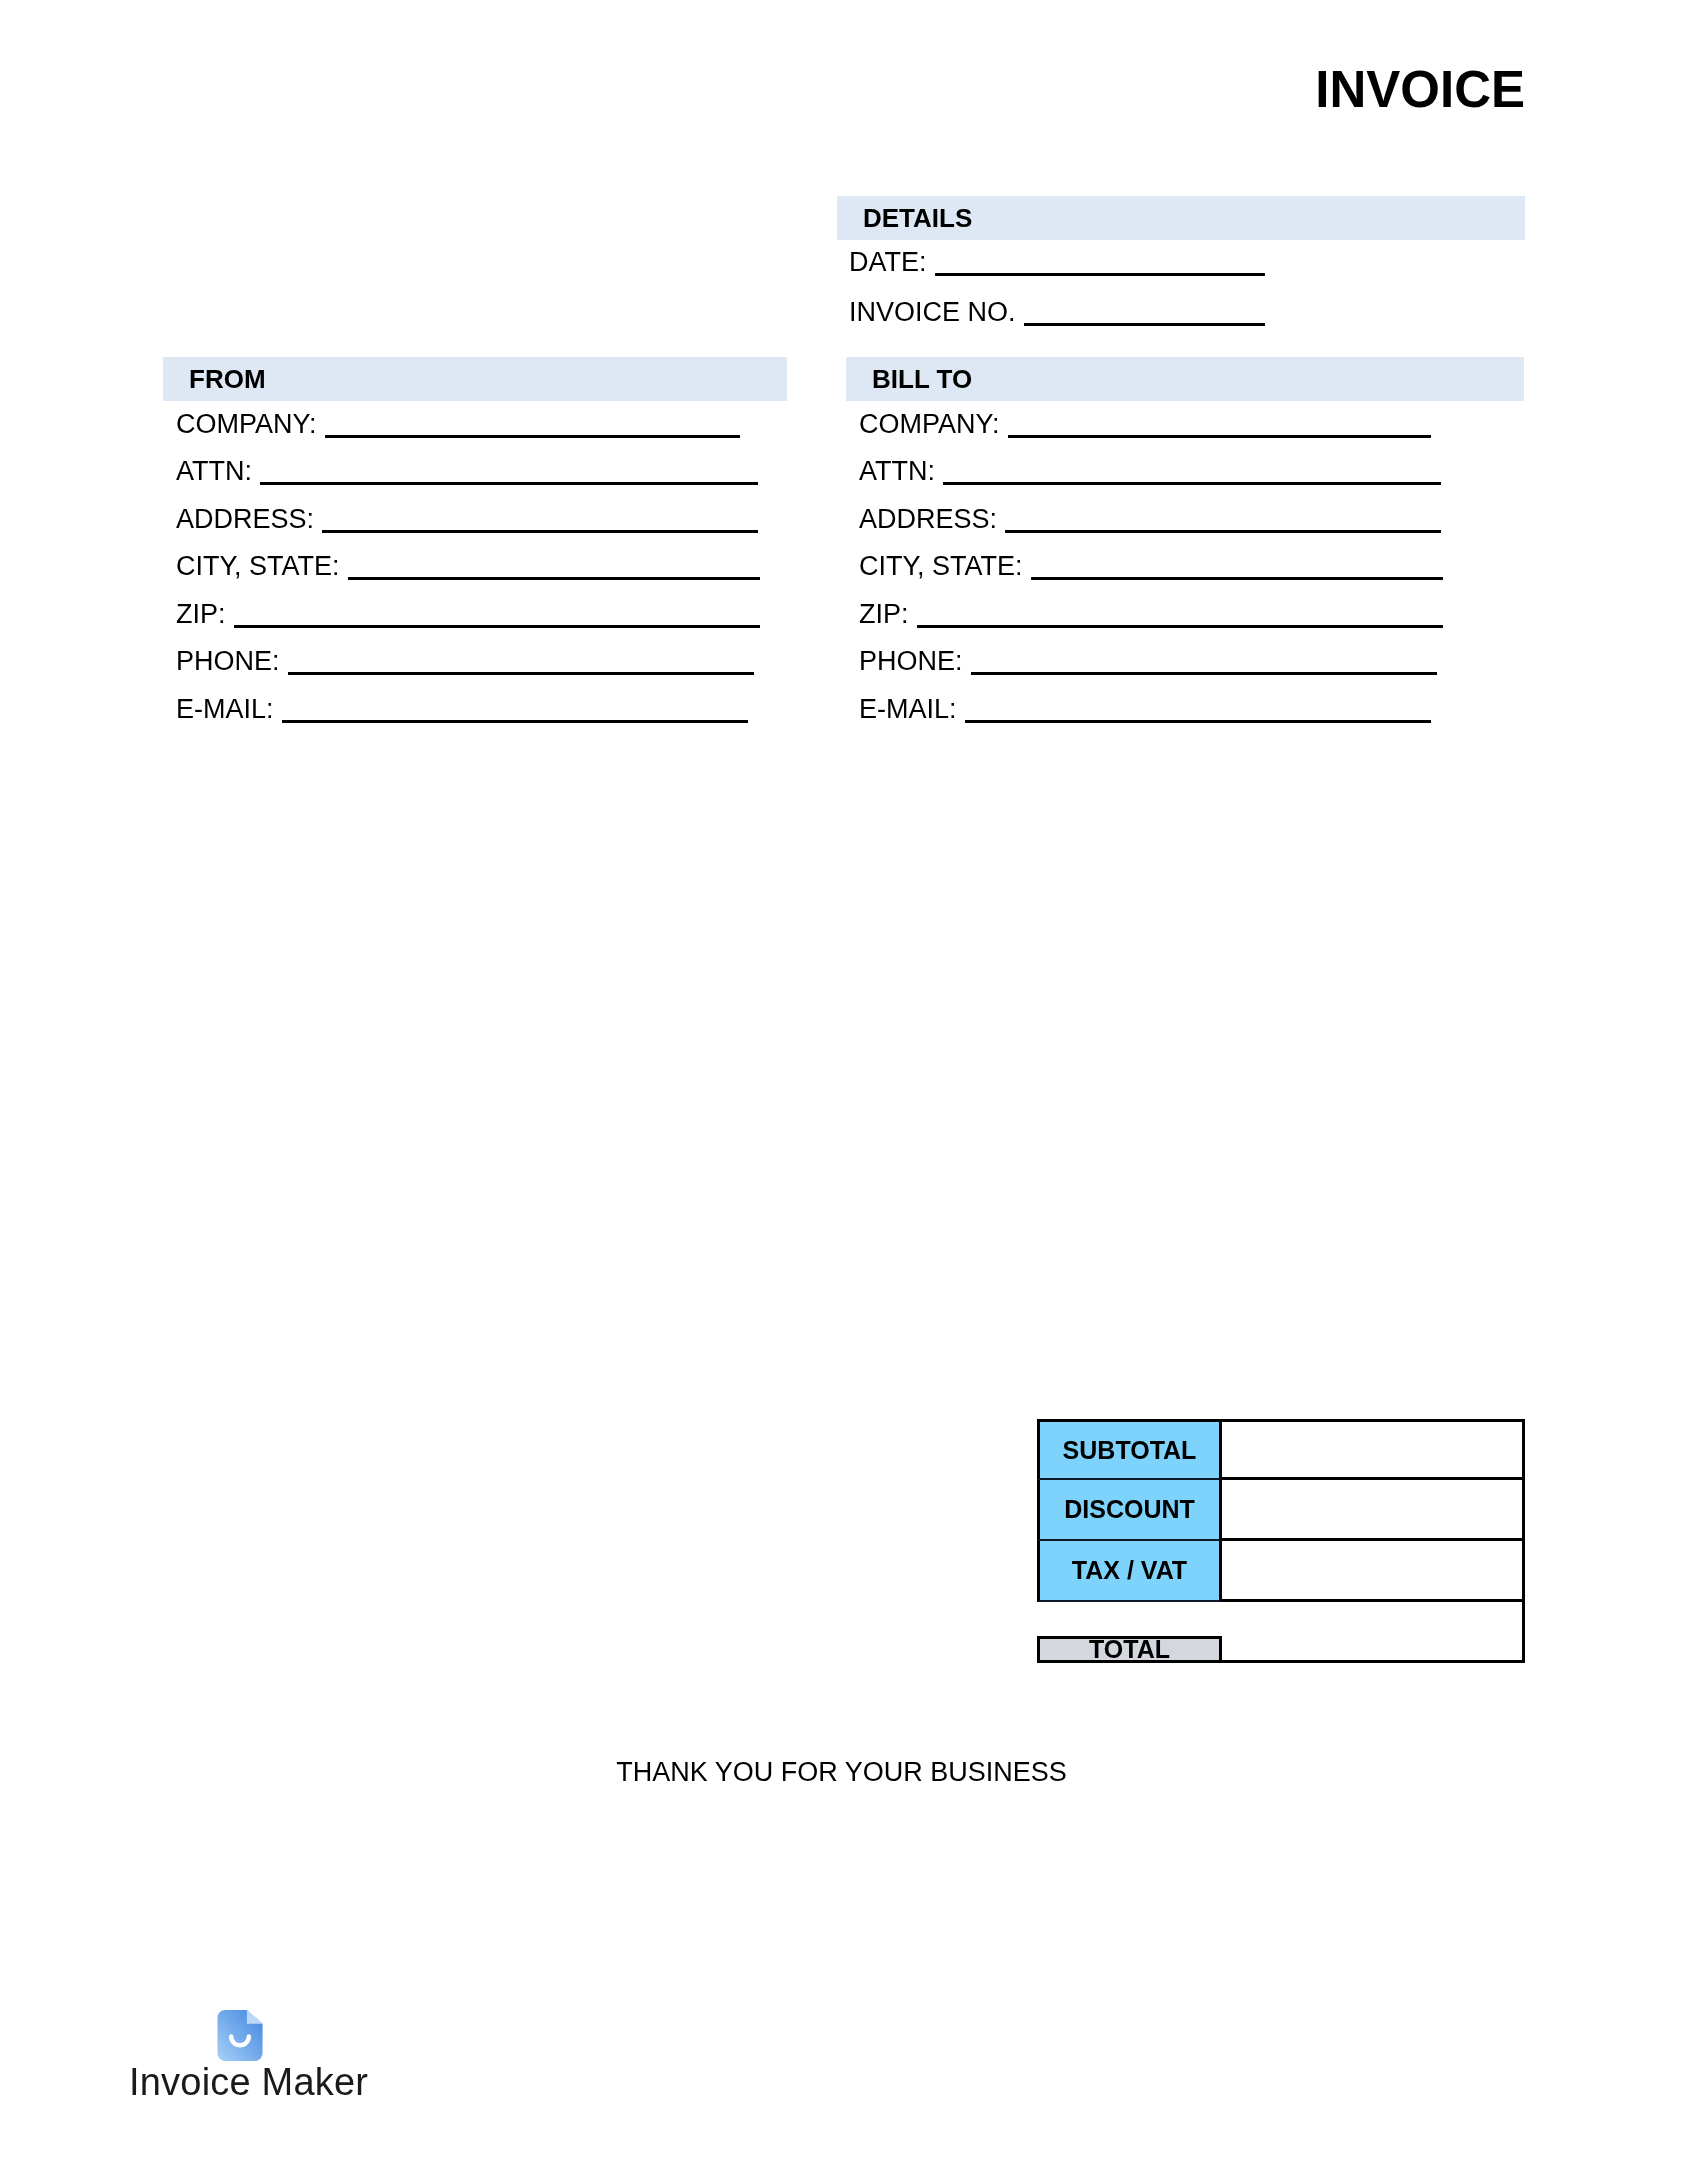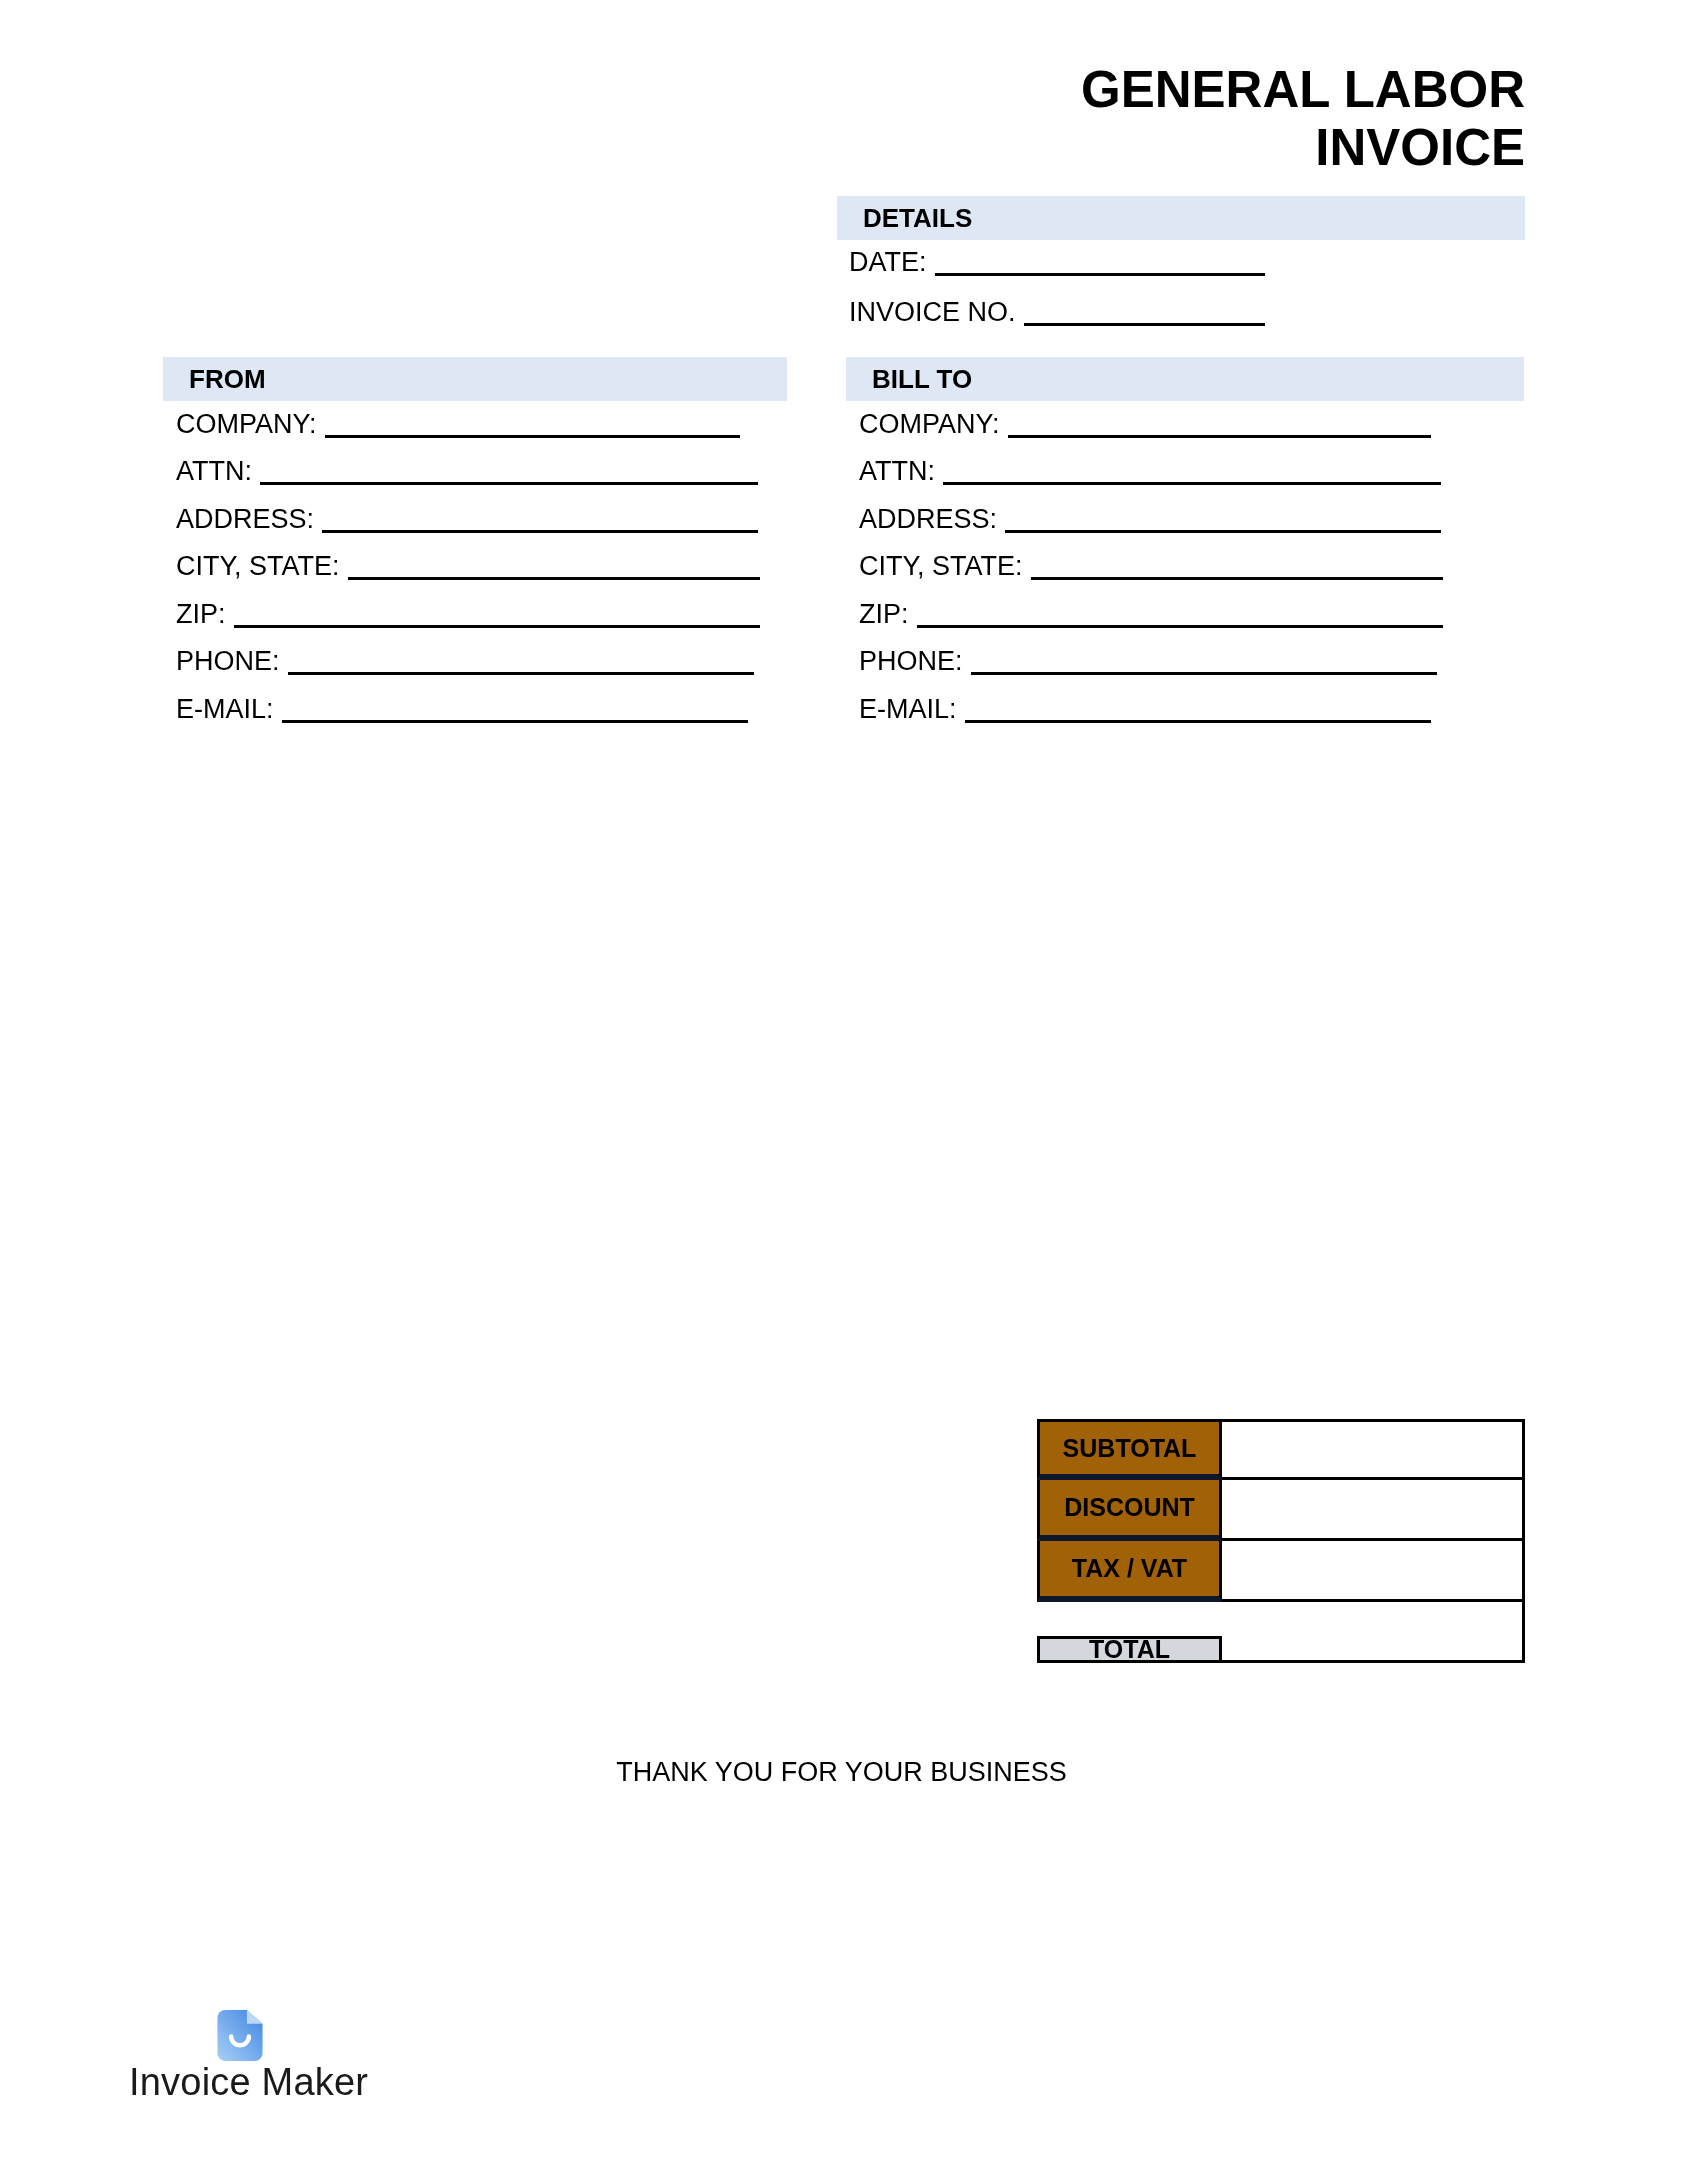--- a/index.html
+++ b/index.html
@@ -115,24 +115,24 @@
     left: 1037px;
     top: 1419px;
     width: 488px;
   }
   .totals-row {
     display: flex;
     height: 61px;
   }
   .totals-label {
     width: 185px;
-    background: #a16207;
+    background: #7dd3fc;
     border-left: 3px solid #000000;
     border-right: 3px solid #000000;
-    border-bottom: 6px solid #0f172a;
+    border-bottom: 2px solid #0f172a;
     box-sizing: border-box;
     display: flex;
     align-items: center;
     justify-content: center;
     font-size: 25px;
     font-weight: bold;
   }
   .totals-row.first .totals-label { border-top: 3px solid #000000; }
   .totals-row.total .totals-label {
     background: #d4d8de;
@@ -208,21 +208,20 @@
     color: #1a1a1a;
     letter-spacing: 0.2px;
   }
 </style>
 </head>
 <body>
 
 <div class="page">
 
   <div class="title-block">
-    <div class="title-line">GENERAL LABOR</div>
     <div class="title-line">INVOICE</div>
   </div>
 
   <div class="band" style="left:837px; top:196px; width:688px; height:44px;">
     <span>DETAILS</span>
   </div>
 
   <div class="field-row" style="left:849px; top:249px; width:416px;">
     <span class="field-label">DATE:</span>
     <span class="field-rule"></span>

